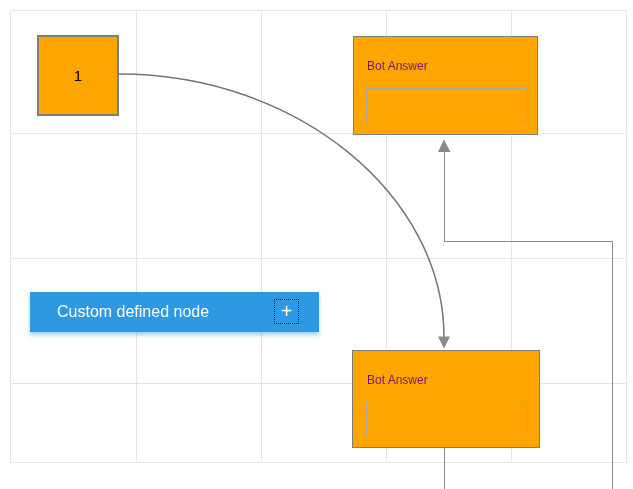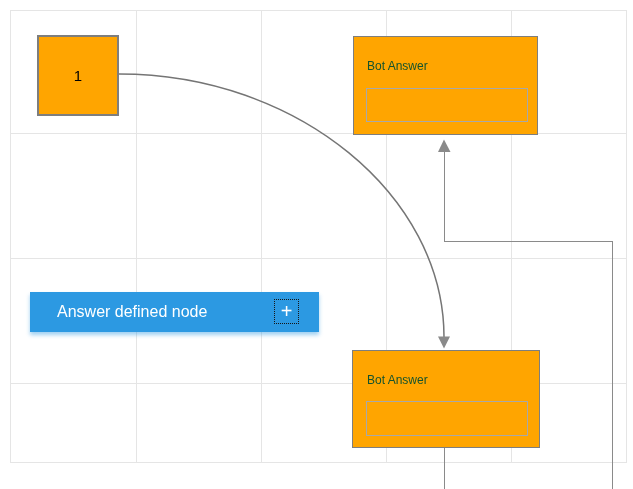--- a/index.html
+++ b/index.html
@@ -58,21 +58,21 @@
     justify-content: center;
     font-size: 15px;
     color: #000;
   }
   .node.bot-top  { left: 353px; top: 36px;  width: 185px; height: 99px; }
   .node.bot-bottom { left: 352px; top: 350px; width: 188px; height: 98px; }
   .bot-title {
     position: absolute;
     left: 13px; top: 22px;
     font-size: 12px;
-    color: #14532d;
+    color: #701a75;
     white-space: nowrap;
   }
   .bot-input {
     position: absolute;
     left: 12px; top: 51px;
     width: 162px; height: 34px;
     border: 1px solid var(--inner-box-border, #a8a8a8);
     background: transparent;
     box-sizing: border-box;
     font-size: 12px;
@@ -154,19 +154,19 @@
     <div class="bot-title">Bot Answer</div>
     <div class="bot-input"></div>
   </div>
 
   <div class="node orange bot-bottom">
     <div class="bot-title" style="left:14px;">Bot Answer</div>
     <div class="bot-input" style="left:13px; top:50px; height:35px;"></div>
   </div>
 
   <div class="node custom">
-    <span class="custom-label">Answer defined node</span>
+    <span class="custom-label">Custom defined node</span>
     <div class="add-handle">
       <span class="plus-glyph">+</span>
     </div>
   </div>
 
 </div>
 
 </body></html>

